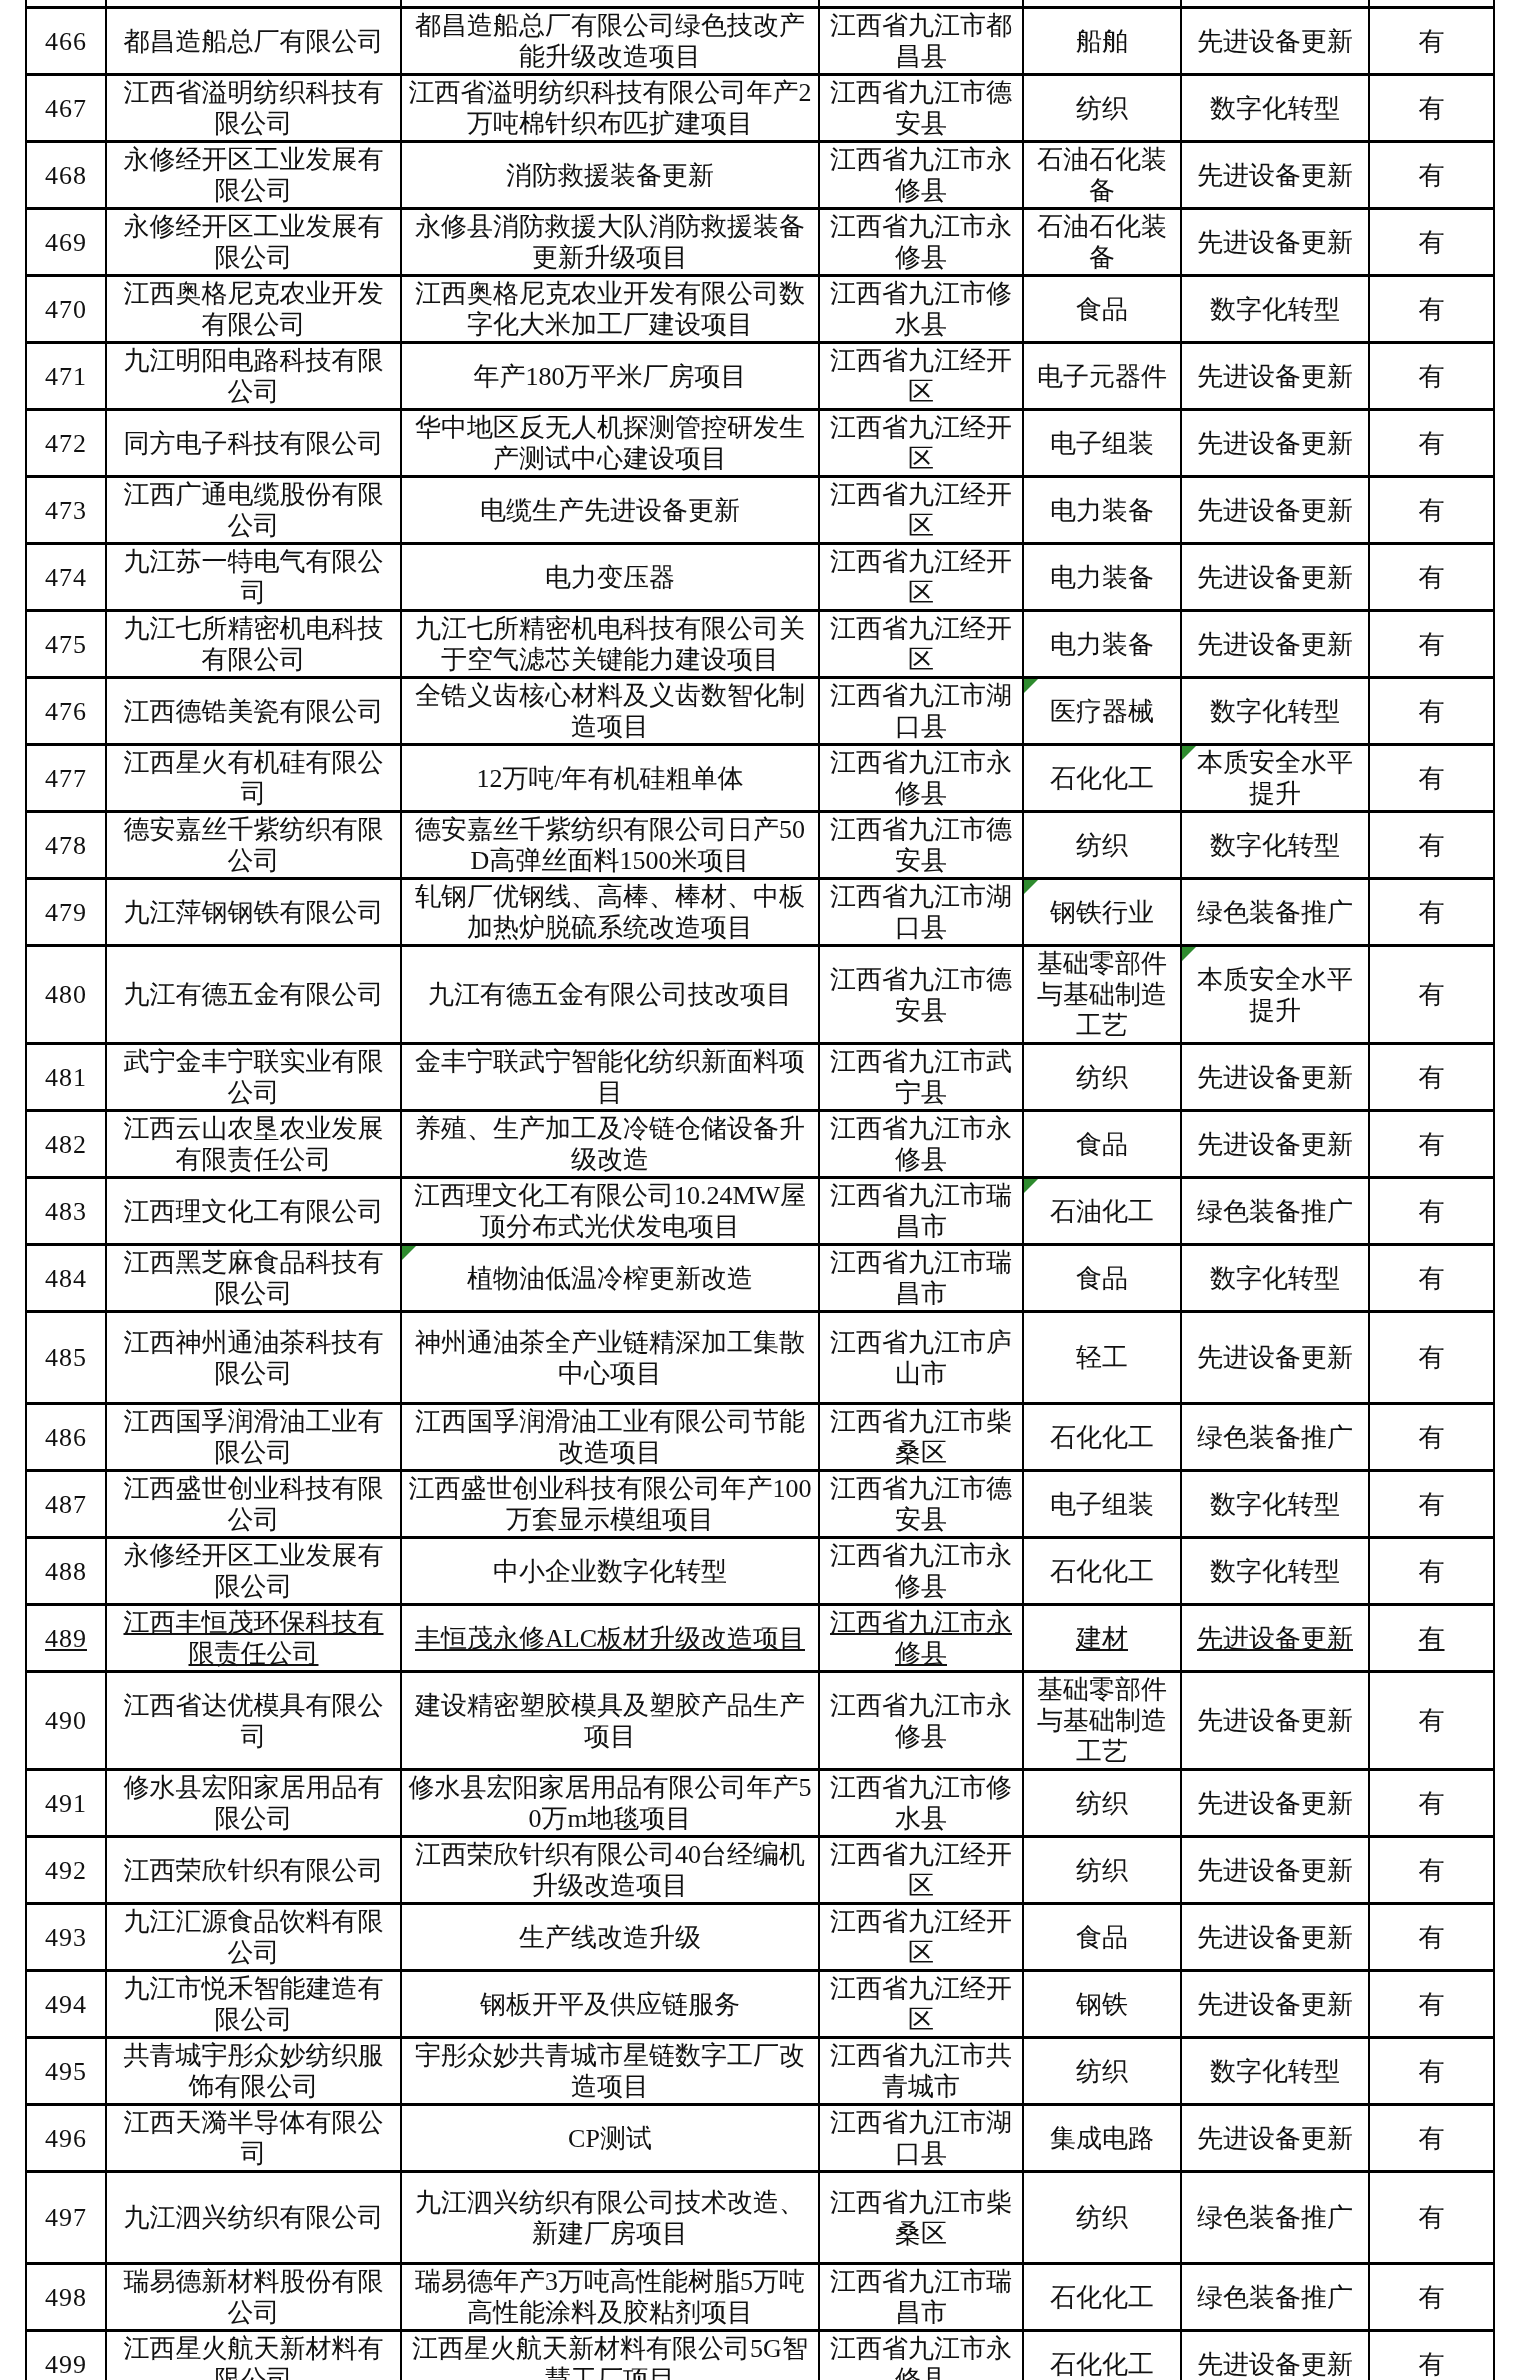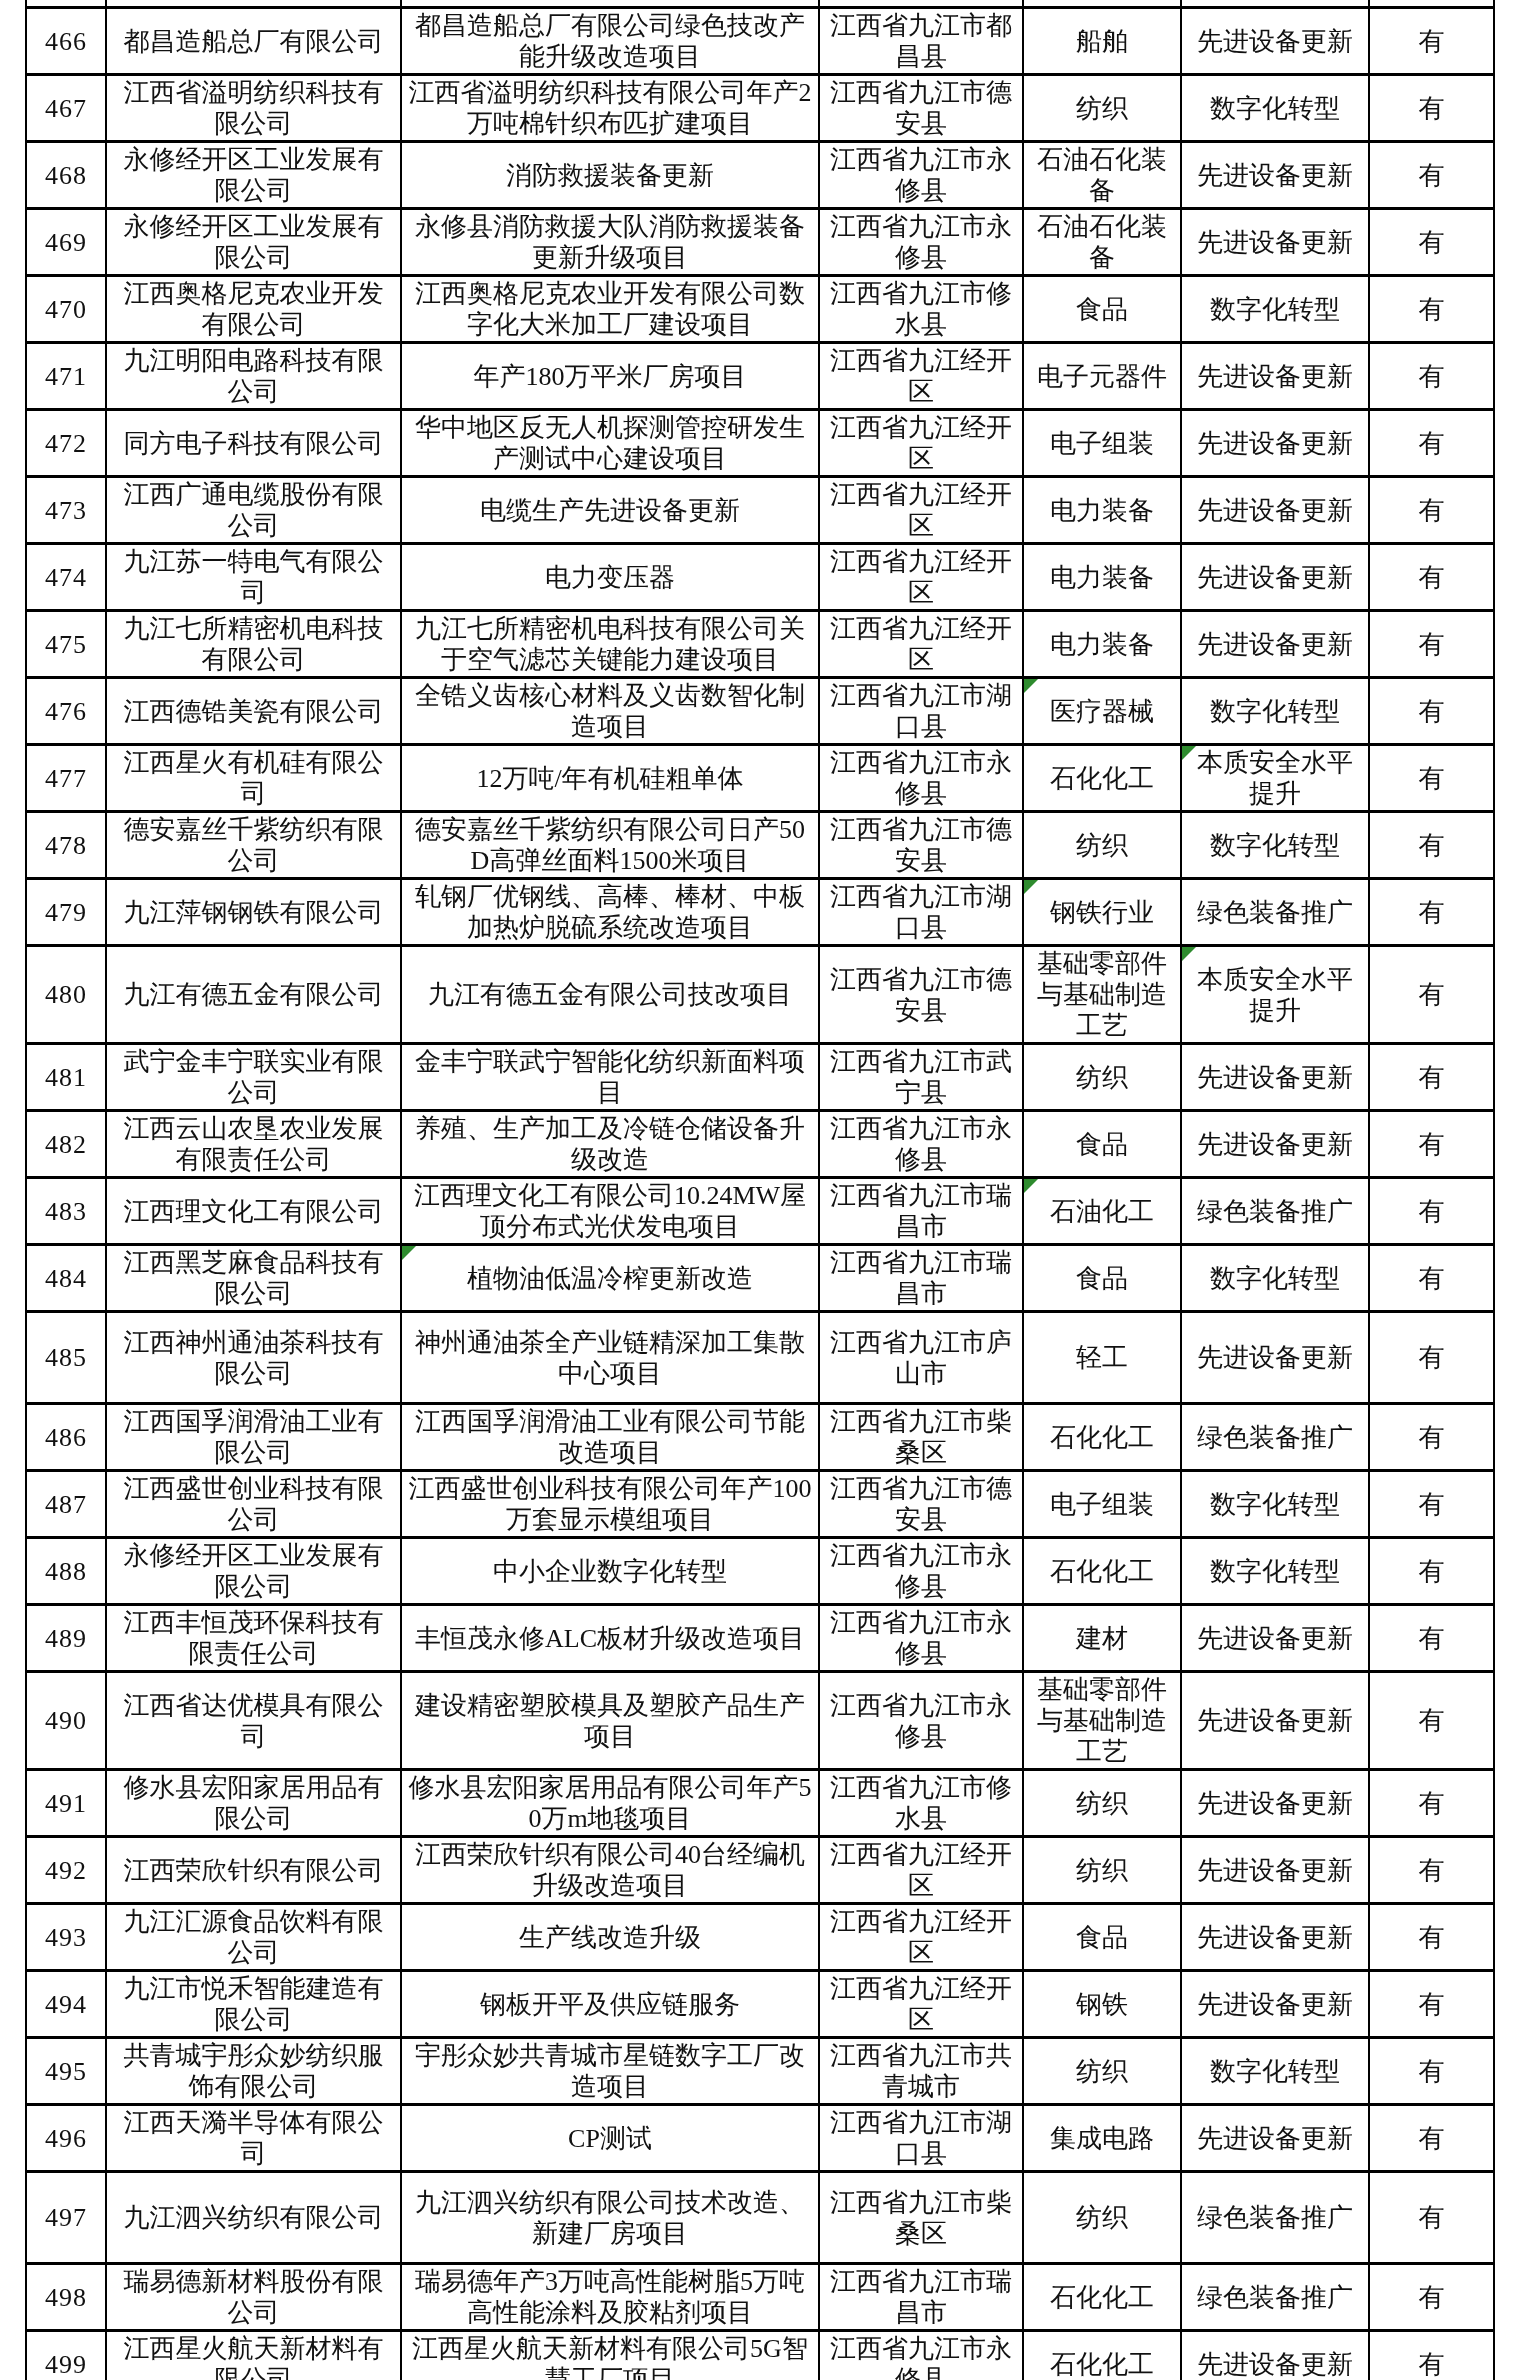--- a/index.html
+++ b/index.html
@@ -267,21 +267,21 @@
       </tr>
       <tr style="height: 64px; margin-top: 47px;">
         <td class="num"><span class="t">488</span></td>
         <td><span class="t">永修经开区工业发展有限公司</span></td>
         <td><span class="t">中小企业数字化转型</span></td>
         <td><span class="t">江西省九江市永修县</span></td>
         <td><span class="t">石化化工</span></td>
         <td><span class="t">数字化转型</span></td>
         <td><span class="t">有</span></td>
       </tr>
-      <tr style="height: 64px;">
+      <tr style="height: 64px; text-decoration: underline;">
         <td class="num"><span class="t">489</span></td>
         <td><span class="t">江西丰恒茂环保科技有限责任公司</span></td>
         <td class="al"><span class="t">丰恒茂永修ALC板材升级改造项目</span></td>
         <td><span class="t">江西省九江市永修县</span></td>
         <td><span class="t">建材</span></td>
         <td><span class="t">先进设备更新</span></td>
         <td><span class="t">有</span></td>
       </tr>
       <tr style="height: 92px;">
         <td class="num"><span class="t">490</span></td>

